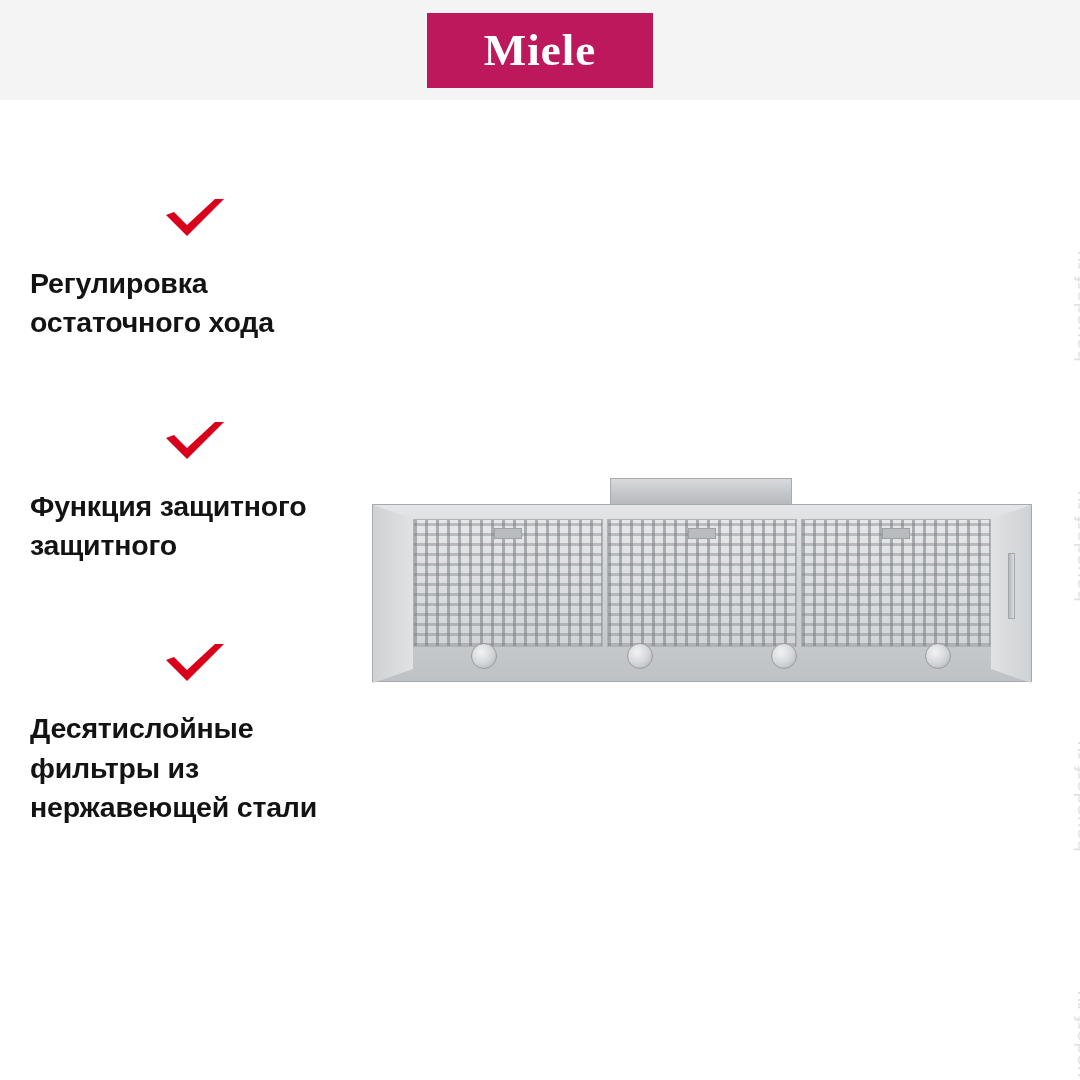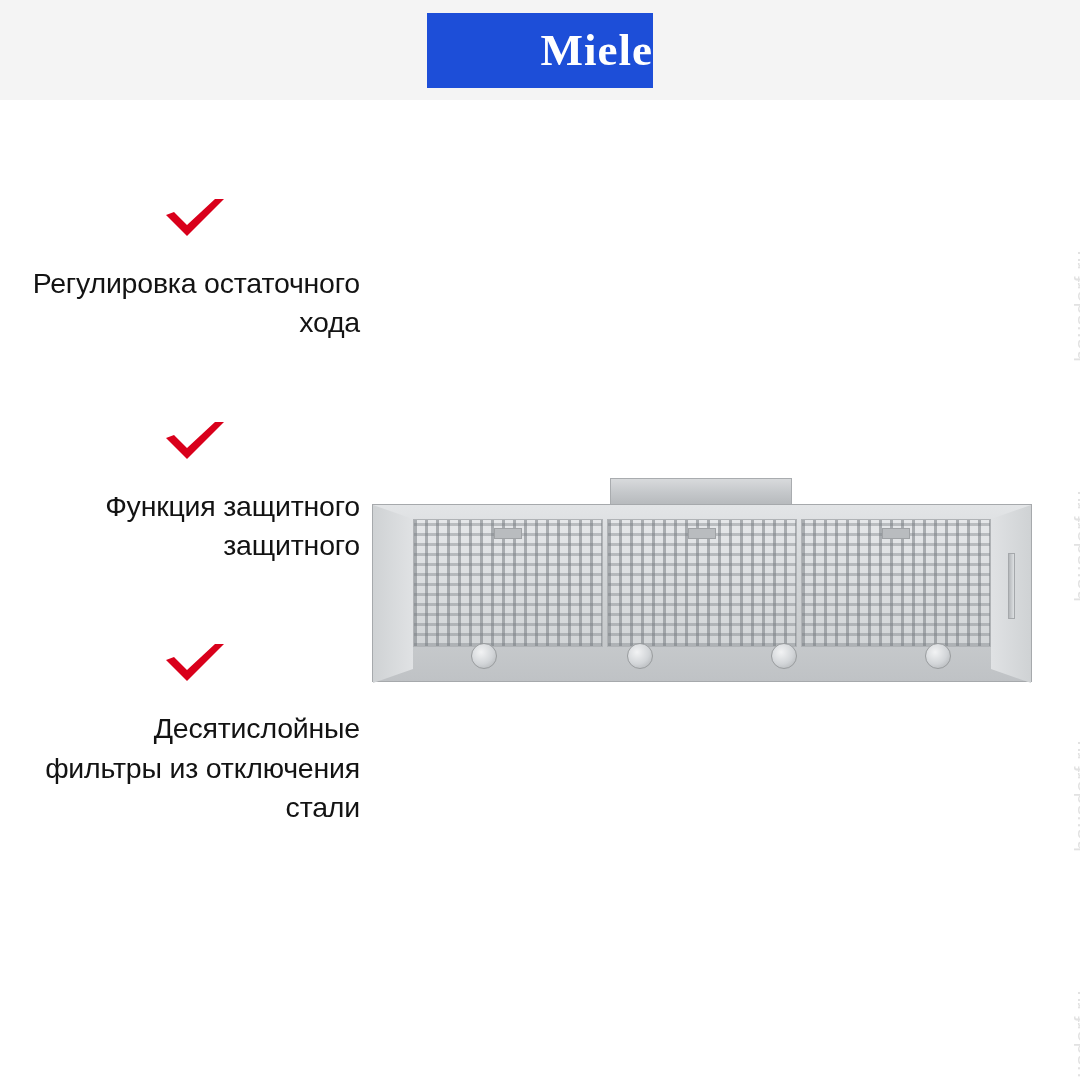--- a/index.html
+++ b/index.html
@@ -23,24 +23,24 @@
     width: 1080px;
     height: 100px;
     background: #f4f4f4;
     display: flex;
     align-items: center;
     justify-content: center;
   }
   .brand-logo {
     width: 226px;
     height: 75px;
-    background: #1d4ed8;
+    background: #be185d;
     display: flex;
     align-items: center;
-    justify-content: flex-end;
+    justify-content: center;
   }
   .brand-logo-text {
     color: #ffffff;
     font-family: "Liberation Serif", serif;
     font-size: 45px;
     font-weight: bold;
     letter-spacing: 1px;
     line-height: 1;
   }
 
@@ -57,24 +57,24 @@
     display: flex;
     flex-direction: column;
     align-items: center;
   }
   .check-icon {
     display: block;
     margin-bottom: 18px;
   }
   .feature-text {
     font-size: 28.5px;
-    font-weight: normal;
+    font-weight: bold;
     line-height: 1.38;
     color: #131313;
-    text-align: right;
+    text-align: left;
     letter-spacing: -0.2px;
     max-width: 330px;
   }
 
   
   .product {
     position: absolute;
     left: 372px;
     top: 478px;
     width: 660px;
@@ -230,21 +230,21 @@
     </span>
     <div class="feature-text">Функция защитного защитного</div>
   </div>
 
   <div class="feature">
     <span class="check-icon">
       <svg width="64" height="46" viewBox="0 0 64 46" xmlns="http://www.w3.org/2000/svg">
         <path d="M3 19 L24 40 L61 3 L52 3 L24 29 L11 16 Z" fill="#d9001b"></path>
       </svg>
     </span>
-    <div class="feature-text">Десятислойные фильтры из отключения стали</div>
+    <div class="feature-text">Десятислойные фильтры из нержавеющей стали</div>
   </div>
 
 </div>
 
 <div class="product">
   <div class="hood-chimney"></div>
   <div class="hood-body">
     <div class="bevel-left"></div>
     <div class="bevel-right"></div>
     <div class="filter-row">

